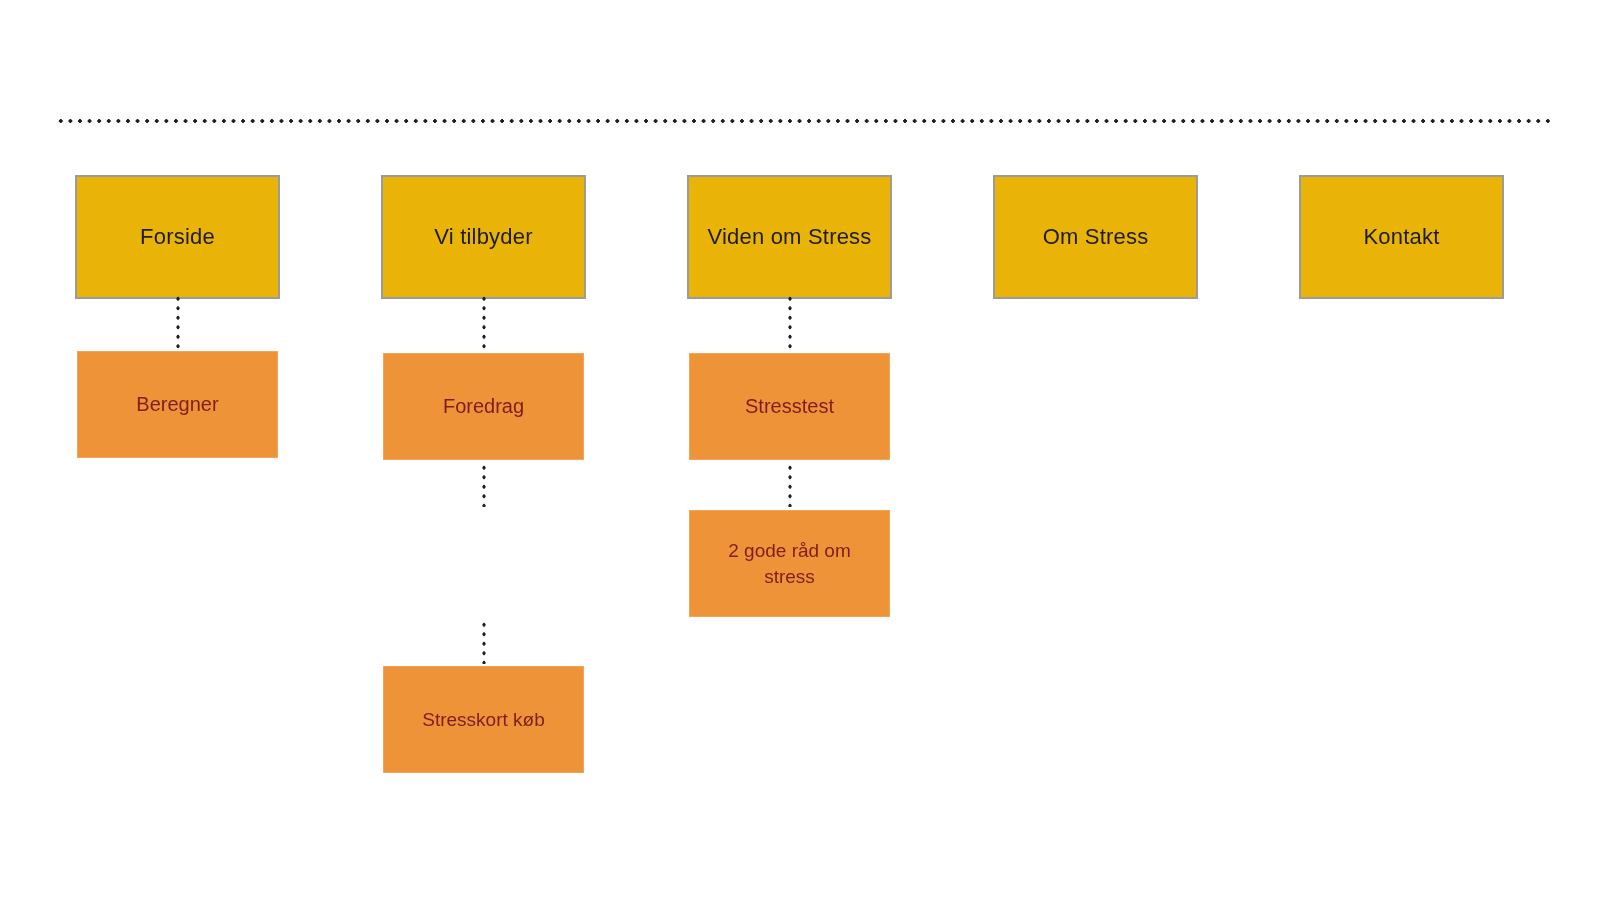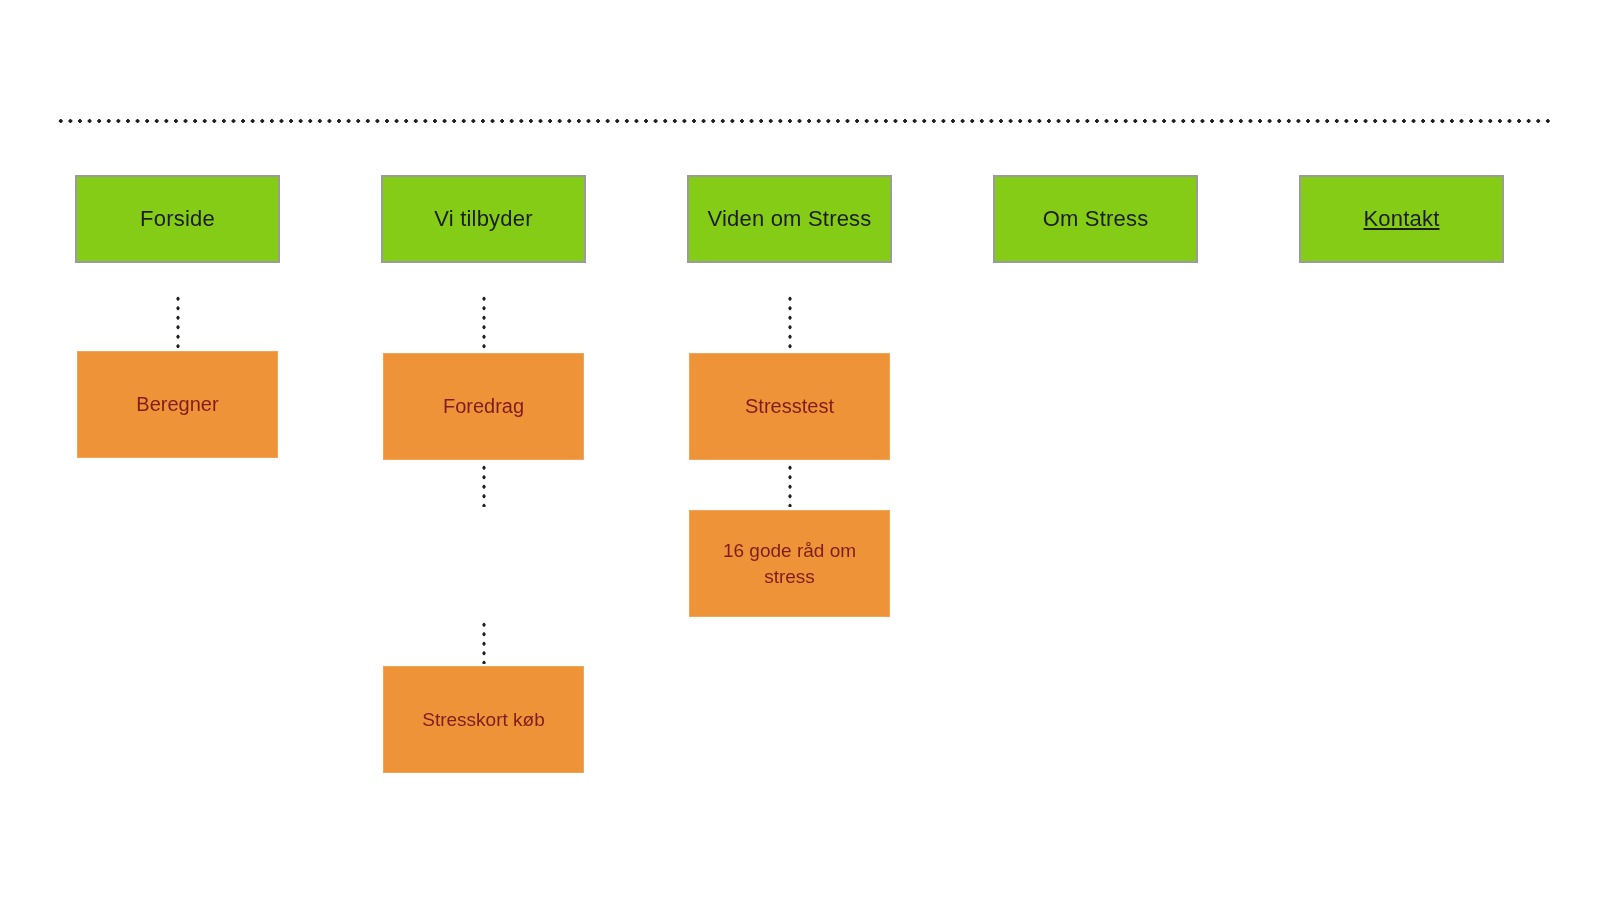--- a/index.html
+++ b/index.html
@@ -47,22 +47,22 @@
     align-items: center;
     justify-content: center;
     text-align: center;
   }
   .node span {
     display: block;
   }
 
   .parent-node {
     width: 205px;
-    height: 88px;
-    background: #84cc16;
+    height: 124px;
+    background: #eab308;
     border: 2px solid #9b9b9b;
     font-size: 22px;
     letter-spacing: 0.2px;
   }
 
   .child-node {
     width: 201px;
     height: 107px;
     background: #ee9338;
     border: 1px solid #f2a558;
@@ -95,21 +95,21 @@
   #node-viden        { left: 687px; top: 175px; }
   #conn-c3-a         { left: 787px; top: 294px; height: 56px; }
   #node-stresstest   { left: 689px; top: 353px; }
   #conn-c3-b         { left: 787px; top: 463px; height: 44px; }
   #node-gode-raad    { left: 689px; top: 510px; }
 
   
   #node-om-coach     { left: 993px; top: 175px; }
 
   
-  #node-kontakt      { left: 1299px; top: 175px; text-decoration: underline; }
+  #node-kontakt      { left: 1299px; top: 175px; }
 </style>
 </head>
 <body>
 
 <div class="canvas">
 
   <div class="hdots"></div>
 
   <div class="node parent-node" id="node-forside">
     <span>Forside</span>
@@ -134,21 +134,21 @@
 
   <div class="node parent-node" id="node-viden">
     <span>Viden om Stress</span>
   </div>
   <div class="vconn" id="conn-c3-a"></div>
   <div class="node child-node" id="node-stresstest">
     <span>Stresstest</span>
   </div>
   <div class="vconn" id="conn-c3-b"></div>
   <div class="node child-node small" id="node-gode-raad">
-    <span class="wrap">16 gode råd om stress</span>
+    <span class="wrap">2 gode råd om stress</span>
   </div>
 
   <div class="node parent-node" id="node-om-coach">
     <span>Om Stress</span>
   </div>
 
   <div class="node parent-node" id="node-kontakt">
     <span>Kontakt</span>
   </div>
 

